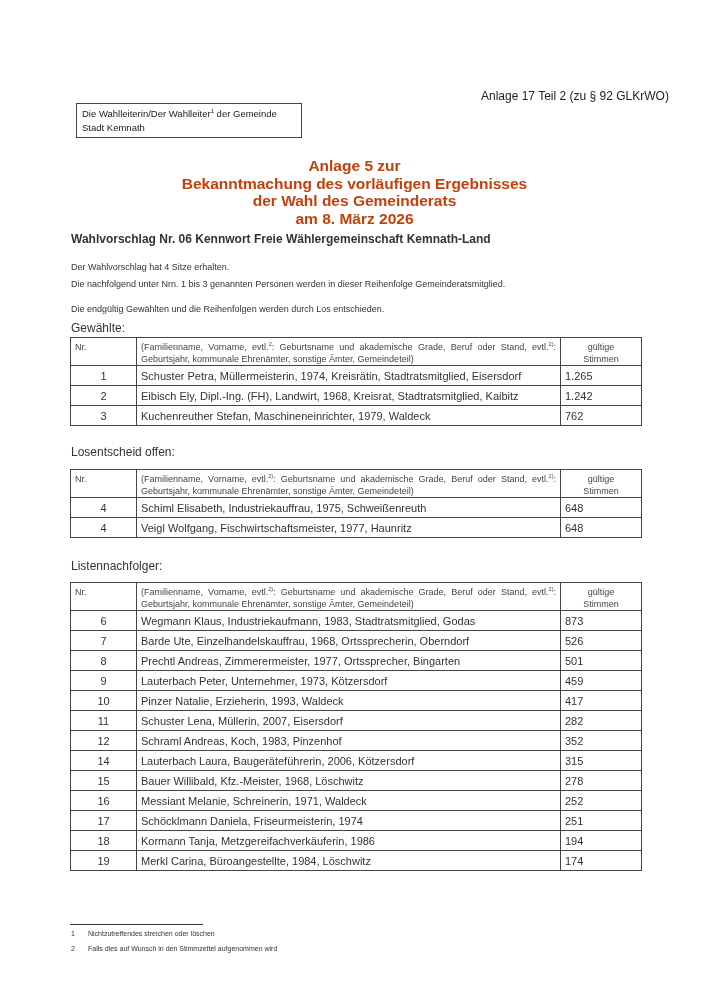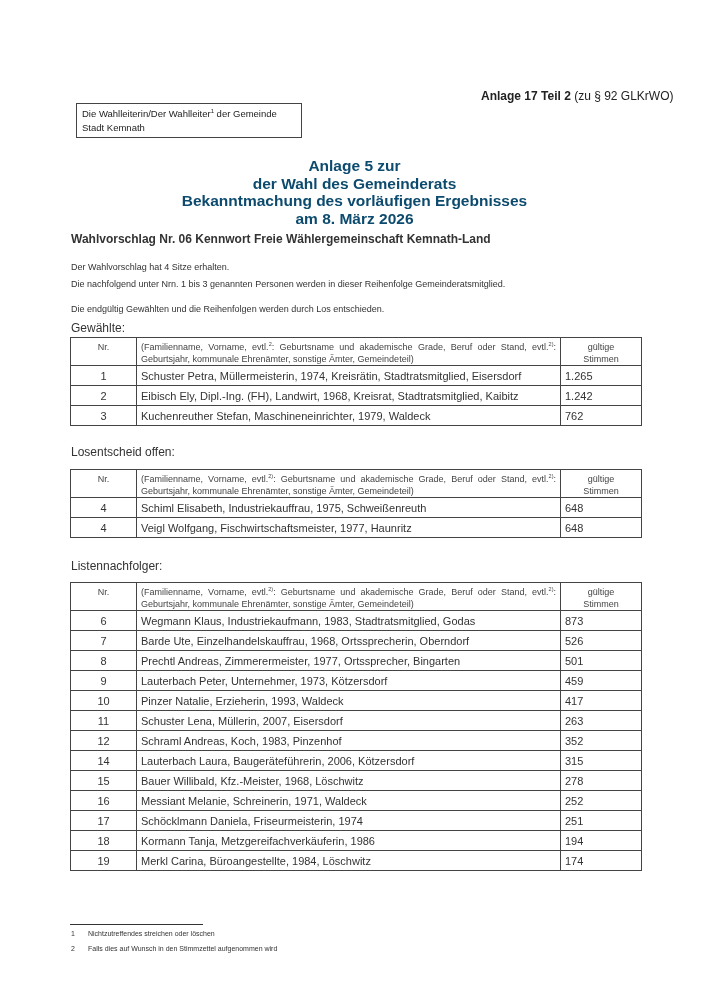--- a/index.html
+++ b/index.html
@@ -2,47 +2,47 @@
 <html><head>
   <meta charset="utf-8">
   <style>
     html, body { margin: 0; padding: 0; background: #ffffff; }
     body {
       width: 709px; height: 998px; position: relative; overflow: hidden;
       font-family: "Liberation Sans", sans-serif; color: #222;
     }
     .abs { position: absolute; }
     .anlage-top { left: 481px; top: 89px; font-size: 12px; color: #222; white-space: nowrap; }
-    .anlage-top b { font-weight: bold; margin-top: 7px; }
+    .anlage-top b { font-weight: normal; margin-top: 7px; }
     .leiter-box {
       left: 76px; top: 103px; width: 226px; height: 35px; box-sizing: border-box;
       border: 1px solid #444; padding: 3px 0 0 5px; font-size: 9.5px; line-height: 14px; color: #222;
     }
     .leiter-box sup { font-size: 6px; vertical-align: super; line-height: 0; }
     .title {
       left: 0; width: 709px; top: 157px; text-align: center;
-      font-size: 15.5px; font-weight: bold; line-height: 17.5px; color: #0c4a6e;
+      font-size: 15.5px; font-weight: bold; line-height: 17.5px; color: #c2410c;
     }
     .wv-title { left: 71px; top: 232px; font-size: 12px; font-weight: bold; color: #333; white-space: nowrap; }
     .info { left: 71px; font-size: 9px; color: #333; white-space: nowrap; }
     .section-label { left: 71px; font-size: 12px; color: #333; white-space: nowrap; }
 
     table.res {
       position: absolute; left: 70px; width: 571px; border-collapse: collapse;
       table-layout: fixed; font-size: 11px; color: #333;
     }
     table.res td, table.res th {
       border: 1px solid #444; padding: 0 4px; height: 20px; box-sizing: border-box;
       font-weight: normal; white-space: nowrap; overflow: hidden;
     }
     table.res col.c-nr { width: 66px; }
     table.res col.c-name { width: 424px; }
     table.res col.c-votes { width: 81px; }
     table.res th { font-size: 9px; line-height: 12px; vertical-align: top; padding-top: 3px; color: #444; }
-    table.res th.h-nr { text-align: center; }
+    table.res th.h-nr { text-align: left; }
     table.res th.h-desc { text-align: justify; text-align-last: left; white-space: normal; }
     table.res th.h-votes { white-space: normal; }
     table.res th sup { font-size: 5.5px; line-height: 0; vertical-align: super; }
     table.res td.nr { text-align: center; }
     table.res td.votes { text-align: left; }
     .t1 { top: 337px; }
     .t1 th { height: 33px; }
     .t2 { top: 469px; }
     .t2 th { height: 34px; }
     .t3 { top: 582px; }
@@ -60,22 +60,22 @@
   <b>Anlage 17 Teil 2</b><span> (zu § 92 GLKrWO)</span>
 </div>
 
 <div class="abs leiter-box">
   <div><span>Die Wahlleiterin/Der Wahlleiter</span><sup>1</sup><span> der Gemeinde</span></div>
   <div>Stadt Kemnath</div>
 </div>
 
 <div class="abs title">
   <div>Anlage 5 zur</div>
+  <div>Bekanntmachung des vorläufigen Ergebnisses</div>
   <div>der Wahl des Gemeinderats</div>
-  <div>Bekanntmachung des vorläufigen Ergebnisses</div>
   <div>am 8. März 2026</div>
 </div>
 
 <div class="abs wv-title">Wahlvorschlag Nr. 06 Kennwort Freie Wählergemeinschaft Kemnath-Land</div>
 <div class="abs info" style="top:262px">Der Wahlvorschlag hat 4 Sitze erhalten.</div>
 <div class="abs info" style="top:279px">Die nachfolgend unter Nrn. 1 bis 3 genannten Personen werden in dieser Reihenfolge Gemeinderatsmitglied.</div>
 <div class="abs info" style="top:304px">Die endgültig Gewählten und die Reihenfolgen werden durch Los entschieden.</div>
 
 <div class="abs section-label" style="top:321px">Gewählte:</div>
 <table class="res t1">
@@ -183,21 +183,21 @@
         <td class="votes">459</td>
       </tr>
       <tr>
         <td class="nr">10</td>
         <td class="desc">Pinzer Natalie, Erzieherin, 1993, Waldeck</td>
         <td class="votes">417</td>
       </tr>
       <tr>
         <td class="nr">11</td>
         <td class="desc">Schuster Lena, Müllerin, 2007, Eisersdorf</td>
-        <td class="votes">263</td>
+        <td class="votes">282</td>
       </tr>
       <tr>
         <td class="nr">12</td>
         <td class="desc">Schraml Andreas, Koch, 1983, Pinzenhof</td>
         <td class="votes">352</td>
       </tr>
       <tr>
         <td class="nr">14</td>
         <td class="desc">Lauterbach Laura, Baugeräteführerin, 2006, Kötzersdorf</td>
         <td class="votes">315</td>

